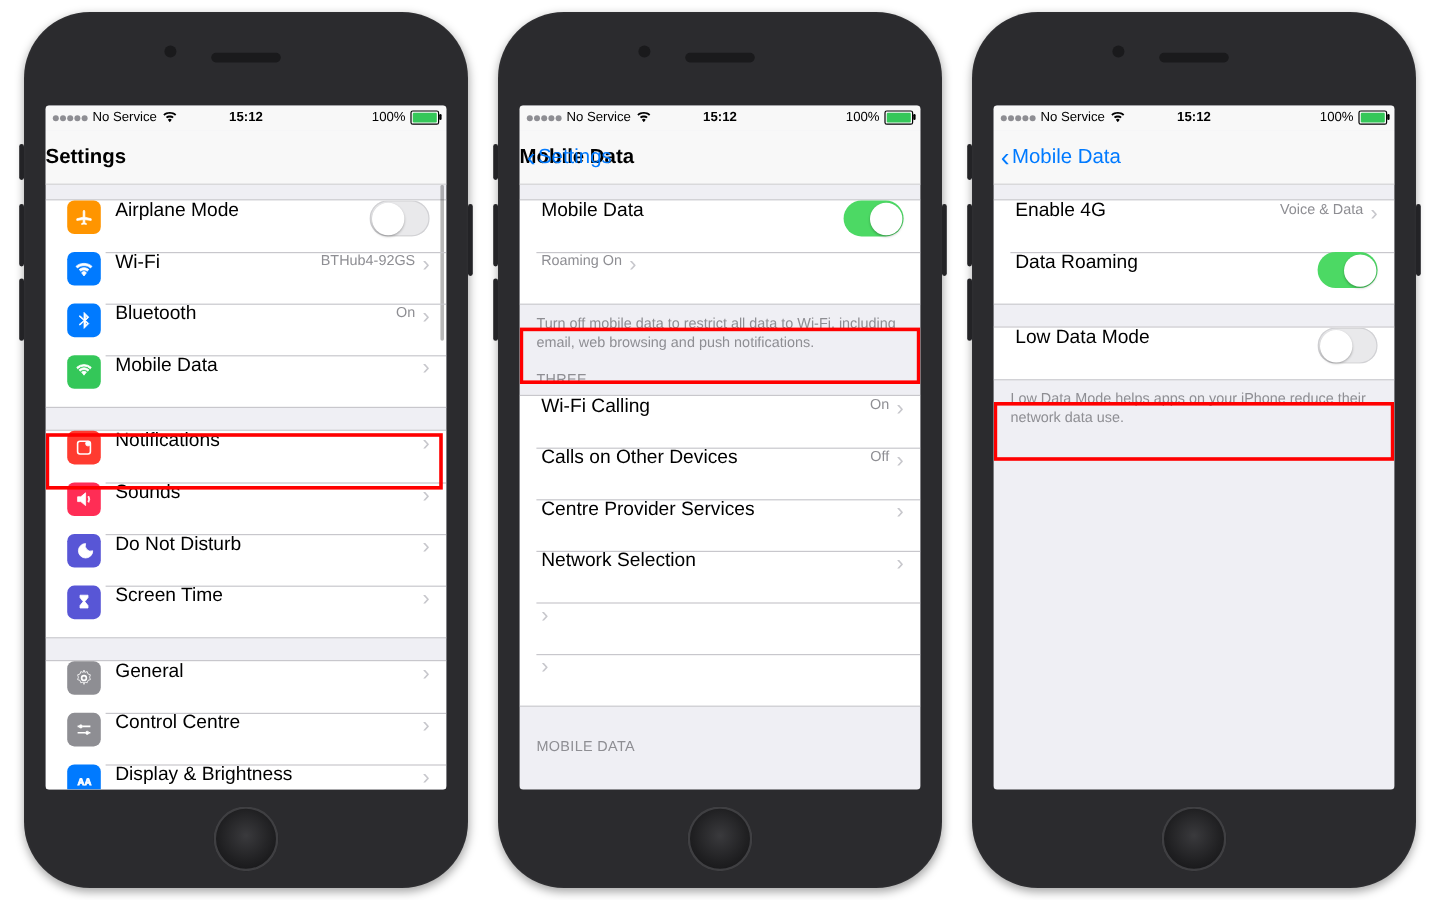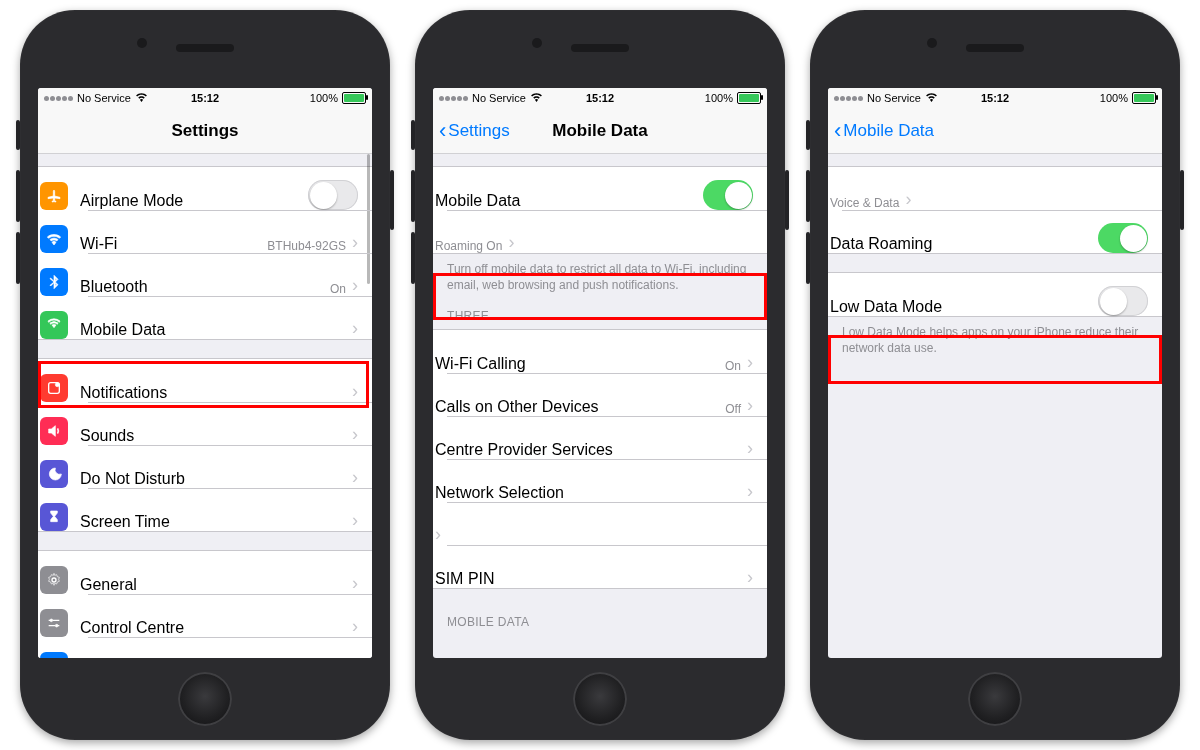--- a/index.html
+++ b/index.html
@@ -31,29 +31,29 @@
   .status{height:20px;background:#f8f8f8;border-bottom:1px solid transparent;display:flex;align-items:center;justify-content:space-between;padding:0 6px;font-size:11px;color:#000}
   .status .left,.status .right{display:flex;align-items:center;gap:4px}
   .status .center{position:absolute;left:50%;transform:translateX(-50%);font-weight:600}
   .dots{display:inline-flex;gap:1px}
   .dots i{width:5px;height:5px;border-radius:50%;background:#8e8e93;display:inline-block}
   .batt{display:inline-flex;align-items:center;gap:2px}
   .batt-body{width:22px;height:10px;border:1px solid #000;border-radius:2px;position:relative}
   .batt-body::after{content:"";position:absolute;right:-3px;top:2px;width:2px;height:5px;background:#000;border-radius:1px}
   .batt-fill{position:absolute;inset:1px;background:#35c759;border-radius:1px}
   
-  .nav{height:44px;background:#f8f8f8;border-bottom:1px solid #d1d1d4;display:flex;align-items:center;justify-content:center;position:relative}
+  .nav{height:44px;background:#f8f8f8;border-bottom:1px solid #d1d1d4;display:flex;align-items:center;position:relative}
   .nav-title{font-size:17px;font-weight:600;color:#000}
   .nav-back{position:absolute;left:6px;display:flex;align-items:center;color:var(--blue);font-size:17px;gap:2px}
   .nav-back .chev{font-size:22px;line-height:1;font-weight:300}
   
   .content{flex:1;overflow:hidden}
   .group{margin-top:18px;border-top:1px solid var(--sep);border-bottom:1px solid var(--sep);background:var(--row)}
   .group.first{margin-top:12px}
-  .row{display:flex;align-items:flex-end;min-height:43px;padding:0 14px 0 2px;position:relative}
+  .row{display:flex;align-items:flex-start;min-height:43px;padding:0 14px 0 18px;position:relative}
   .row + .row::before{content:"";position:absolute;left:14px;right:0;top:0;height:1px;background:var(--sep)}
   .row.with-icon + .row.with-icon::before{left:50px}
   .row .icon{width:28px;height:28px;border-radius:6px;margin-right:12px;display:flex;align-items:center;justify-content:center;color:#fff;flex-shrink:0}
   .row .icon svg{width:16px;height:16px;fill:#fff;stroke:#fff}
   .row .label{flex:1;font-size:16px;color:var(--text)}
   .row .value{font-size:12px;color:var(--secondary);margin-right:6px}
   .row .chev-r{color:#c7c7cc;font-size:18px;font-weight:300}
   .row .toggle{width:50px;height:30px;border-radius:15px;position:relative;flex-shrink:0}
   .row .toggle.off{background:#e9e9eb;box-shadow:inset 0 0 0 1px #d1d1d4}
   .row .toggle.on{background:var(--green)}
@@ -314,21 +314,20 @@
           <span class="chev-r">›</span>
         </div>
         <div class="row">
           <span class="label">Network Selection</span>
           <span class="chev-r">›</span>
         </div>
         <div class="row">
           <span class="chev-r">›</span>
         </div>
         <div class="row">
-          <span class="label">SIM PIN</span>
           <span class="chev-r">›</span>
         </div>
       </div>
 
       <div class="header-note" style="padding-top:26px">MOBILE DATA</div>
     </div>
   </div>
 </div>
 
 <div class="phone">
@@ -367,20 +366,21 @@
     <div class="nav">
       <div class="nav-back">
         <span class="chev">‹</span>
         <span>Mobile Data</span>
       </div>
     </div>
 
     <div class="content" style="position:relative">
       <div class="group first">
         <div class="row">
+          <span class="label">Enable 4G</span>
           <span class="value">Voice &amp; Data</span>
           <span class="chev-r">›</span>
         </div>
         <div class="row">
           <span class="label">Data Roaming</span>
           <span class="toggle on">
                 <span class="knob"></span>
               </span>
         </div>
       </div>

